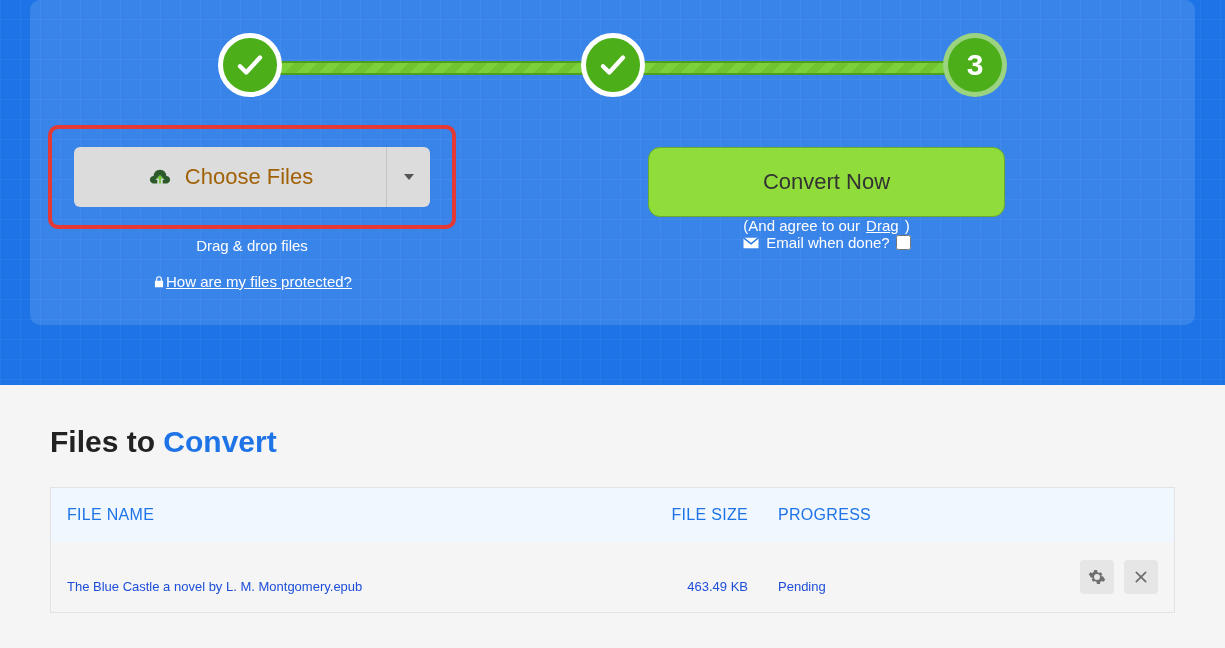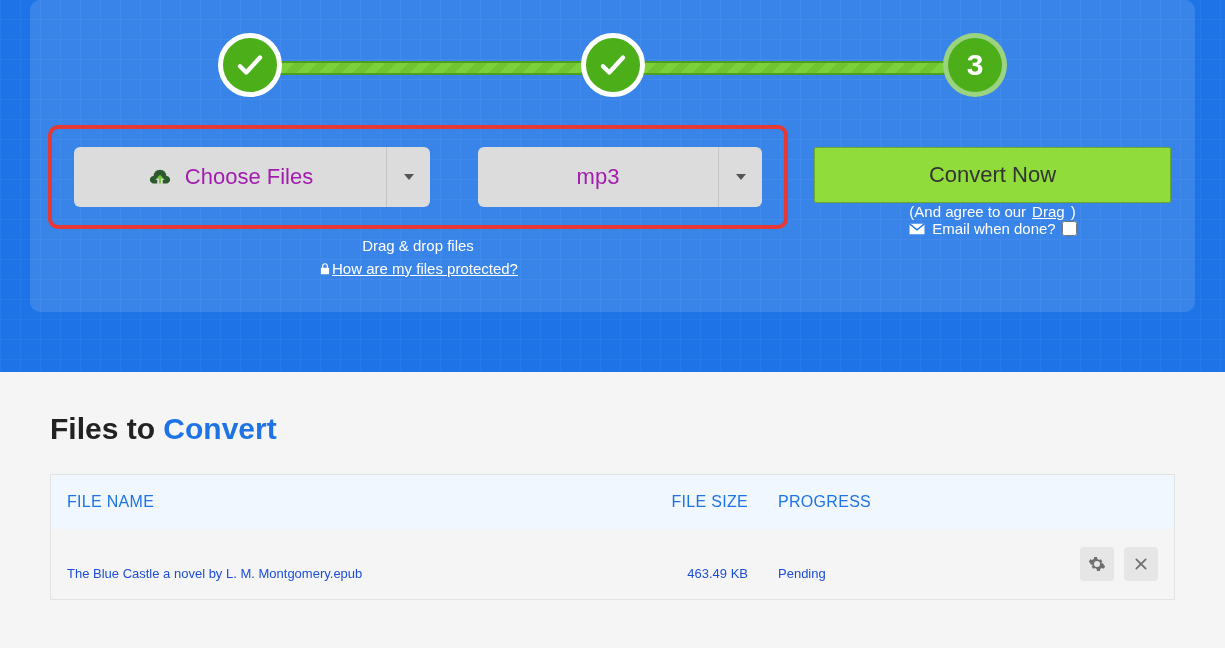--- a/index.html
+++ b/index.html
@@ -79,21 +79,21 @@
   }
   .combo-main {
     background: #dcdcdc;
     border-radius: 6px 0 0 6px;
     display: flex;
     align-items: center;
     justify-content: center;
     gap: 12px;
     padding: 0 28px;
     font-size: 22px;
-    color: #a21caf;
+    color: #a16207;
     border: none;
     cursor: pointer;
   }
   .combo-arrow {
     background: #dcdcdc;
     border-left: 1px solid #c5c5c5;
     border-radius: 0 6px 6px 0;
     width: 44px;
     display: flex;
     align-items: center;
@@ -104,45 +104,45 @@
   .combo-2 .combo-main { width: 240px; }
   .convert-col {
     flex: 1;
     padding-top: 22px;
     display: flex;
     flex-direction: column;
     align-items: center;
   }
   .convert-btn {
     width: 357px;
-    height: 56px;
+    height: 70px;
     background: #8fdc3a;
     border: 1px solid #6aa92c;
-    border-radius: 2px;
+    border-radius: 12px;
     color: #333;
     font-size: 22px;
     cursor: pointer;
   }
   .sub-row {
     margin-top: 0;
     color: #fff;
     font-size: 15px;
     display: flex;
     align-items: center;
     gap: 6px;
   }
   .sub-row a { color: #fff; text-decoration: underline; }
   .left-subs {
     text-align: center;
     margin-top: 8px;
     color: #fff;
     font-size: 15px;
   }
   .left-subs .line2 {
-    margin-top: 6px;
+    margin-top: 19px;
     display: flex;
     align-items: center;
     justify-content: center;
     gap: 0;
     text-align: right;
   }
   .left-subs a { color: #fff; text-decoration: underline; }
   .email-row input[type="checkbox"] {
     width: 15px; height: 15px;
   }
@@ -229,28 +229,20 @@
       <div>
         <div class="highlight-box">
           <div class="combo combo-1">
             <button class="combo-main">
               <svg width="26" height="22" viewBox="0 0 24 24" fill="#2f4f2f">
                 <path d="M19 11c0-3.9-3.1-7-7-7S5 7.1 5 11c-2.2 0-4 1.8-4 4s1.8 4 4 4h4v-4H7l5-5 5 5h-2v4h4c2.2 0 4-1.8 4-4s-1.8-4-4-4z" fill="#2d5a2d"></path>
                 <path d="M11 14h2v5h-2z" fill="#6fc42f"></path>
                 <path d="M12 10l4 4h-8z" fill="#6fc42f"></path>
               </svg>
               <span>Choose Files</span>
-            </button>
-            <div class="combo-arrow">
-              <div class="caret-down"></div>
-            </div>
-          </div>
-          <div class="combo combo-2">
-            <button class="combo-main">
-              <span>mp3</span>
             </button>
             <div class="combo-arrow">
               <div class="caret-down"></div>
             </div>
           </div>
         </div>
         <div class="left-subs">
           <div>Drag &amp; drop files</div>
           <div class="line2">
             <svg width="14" height="14" viewBox="0 0 24 24" fill="#fff">

